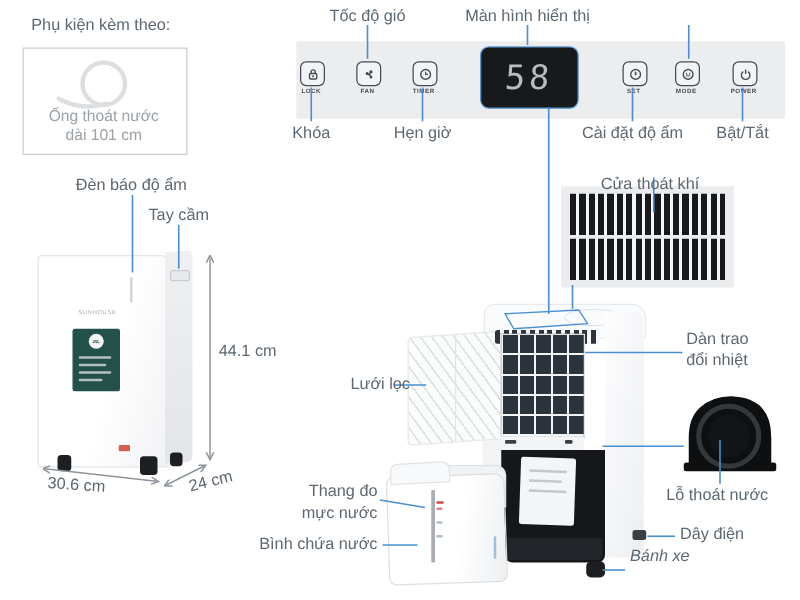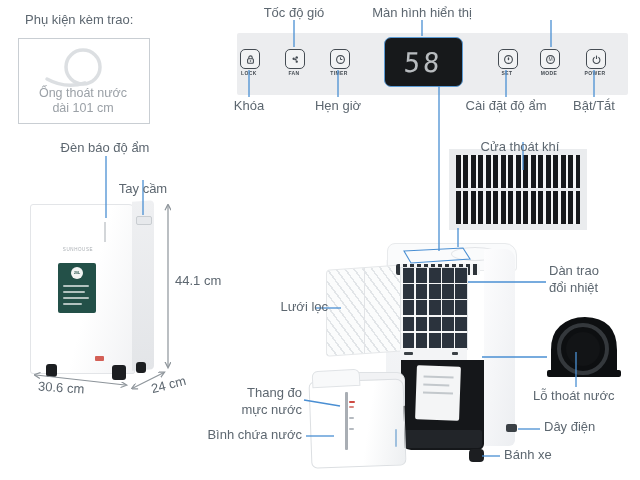--- a/index.html
+++ b/index.html
@@ -61,21 +61,21 @@
         border-radius:6px 6px 0 0;transform:rotate(-3deg);z-index:3;}
   .mark{position:absolute;z-index:4;border-radius:1px;}
   svg.overlay{position:absolute;left:0;top:0;z-index:6;pointer-events:none;}
   .iconsvg{display:block;}
 </style>
 </head>
 <body>
 
 <div id="stage">
 
-  <div class="lbl" style="left:25px;top:13px;">Phụ kiện kèm trao:</div>
+  <div class="lbl" style="left:25px;top:13px;">Phụ kiện kèm theo:</div>
   <div class="acc-box">
     <svg class="iconsvg" width="128" height="52" viewBox="0 0 128 52">
       <circle cx="64" cy="28" r="17" fill="none" stroke="#dcdfe2" stroke-width="3.5"></circle>
       <path d="M28 40 Q46 50 66 44" fill="none" stroke="#dcdfe2" stroke-width="3.5" stroke-linecap="round"></path>
     </svg>
   </div>
   <div class="acc-txt" style="top:86px;">Ống thoát nước</div>
   <div class="acc-txt" style="top:101px;">dài 101 cm</div>
 
   <div class="panel"></div>
@@ -142,21 +142,21 @@
   <div class="lbl c" style="left:456px;top:99px;width:100px;">Cài đặt độ ẩm</div>
   <div class="lbl c" style="left:560px;top:99px;width:68px;">Bật/Tắt</div>
 
   <div class="lbl c" style="left:460px;top:116px;width:120px;margin-top:24px;">Cửa thoát khí</div>
   <div class="vent">
     <div class="vrow" style="top:6px;"></div>
     <div class="vrow" style="top:42px;"></div>
   </div>
 
   <div class="lbl c" style="left:45px;top:141px;width:120px;">Đèn báo độ ẩm</div>
-  <div class="lbl c" style="left:93px;top:182px;width:100px;">Tay cầm</div>
+  <div class="lbl c" style="left:93px;top:165px;width:100px;">Tay cầm</div>
 
   <div class="pfront"></div>
   <div class="pside"></div>
   <div class="abs" style="left:136px;top:216px;width:14px;height:7px;border:1px solid #c9cdd1;background:#e7e9ec;border-radius:2px;z-index:3;"></div>
   <div class="abs" style="left:104px;top:222px;width:1.5px;height:20px;background:#d3d6d9;z-index:3;"></div>
   <div class="abs c" style="left:54px;top:247px;width:48px;font-size:4.5px;letter-spacing:.6px;color:#a9aeb3;z-index:3;">SUNHOUSE</div>
 
   <div class="glabel">
     <div class="badge">20L</div>
     <div class="gbar" style="top:22px;width:26px;"></div>
@@ -217,21 +217,21 @@
   </svg>
 
   <div class="lbl r" style="left:268px;top:300px;width:60px;">Lưới lọc</div>
   <div class="lbl" style="left:549px;top:264px;">Dàn trao</div>
   <div class="lbl" style="left:549px;top:281px;text-align:right;">đổi nhiệt</div>
   <div class="lbl r" style="left:235px;top:386px;width:67px;">Thang đo</div>
   <div class="lbl r" style="left:235px;top:403px;width:67px;">mực nước</div>
   <div class="lbl r" style="left:200px;top:428px;width:102px;">Bình chứa nước</div>
   <div class="lbl" style="left:533px;top:389px;">Lỗ thoát nước</div>
   <div class="lbl" style="left:544px;top:420px;">Dây điện</div>
-  <div class="lbl" style="left:504px;top:448px;">Bánh xe</div>
+  <div class="lbl" style="left:504px;top:438px;font-style:italic;">Bánh xe</div>
 
   <svg class="overlay" width="640" height="480" viewBox="0 0 640 480">
     <defs>
       <marker id="ah-s" markerWidth="7" markerHeight="7" refX="1.5" refY="2.5" orient="auto">
         <path d="M5 0 L0 2.5 L5 5" fill="none" stroke="#8d949a" stroke-width="1"></path>
       </marker>
       <marker id="ah-e" markerWidth="7" markerHeight="7" refX="3.5" refY="2.5" orient="auto">
         <path d="M0 0 L5 2.5 L0 5" fill="none" stroke="#8d949a" stroke-width="1"></path>
       </marker>
     </defs>

